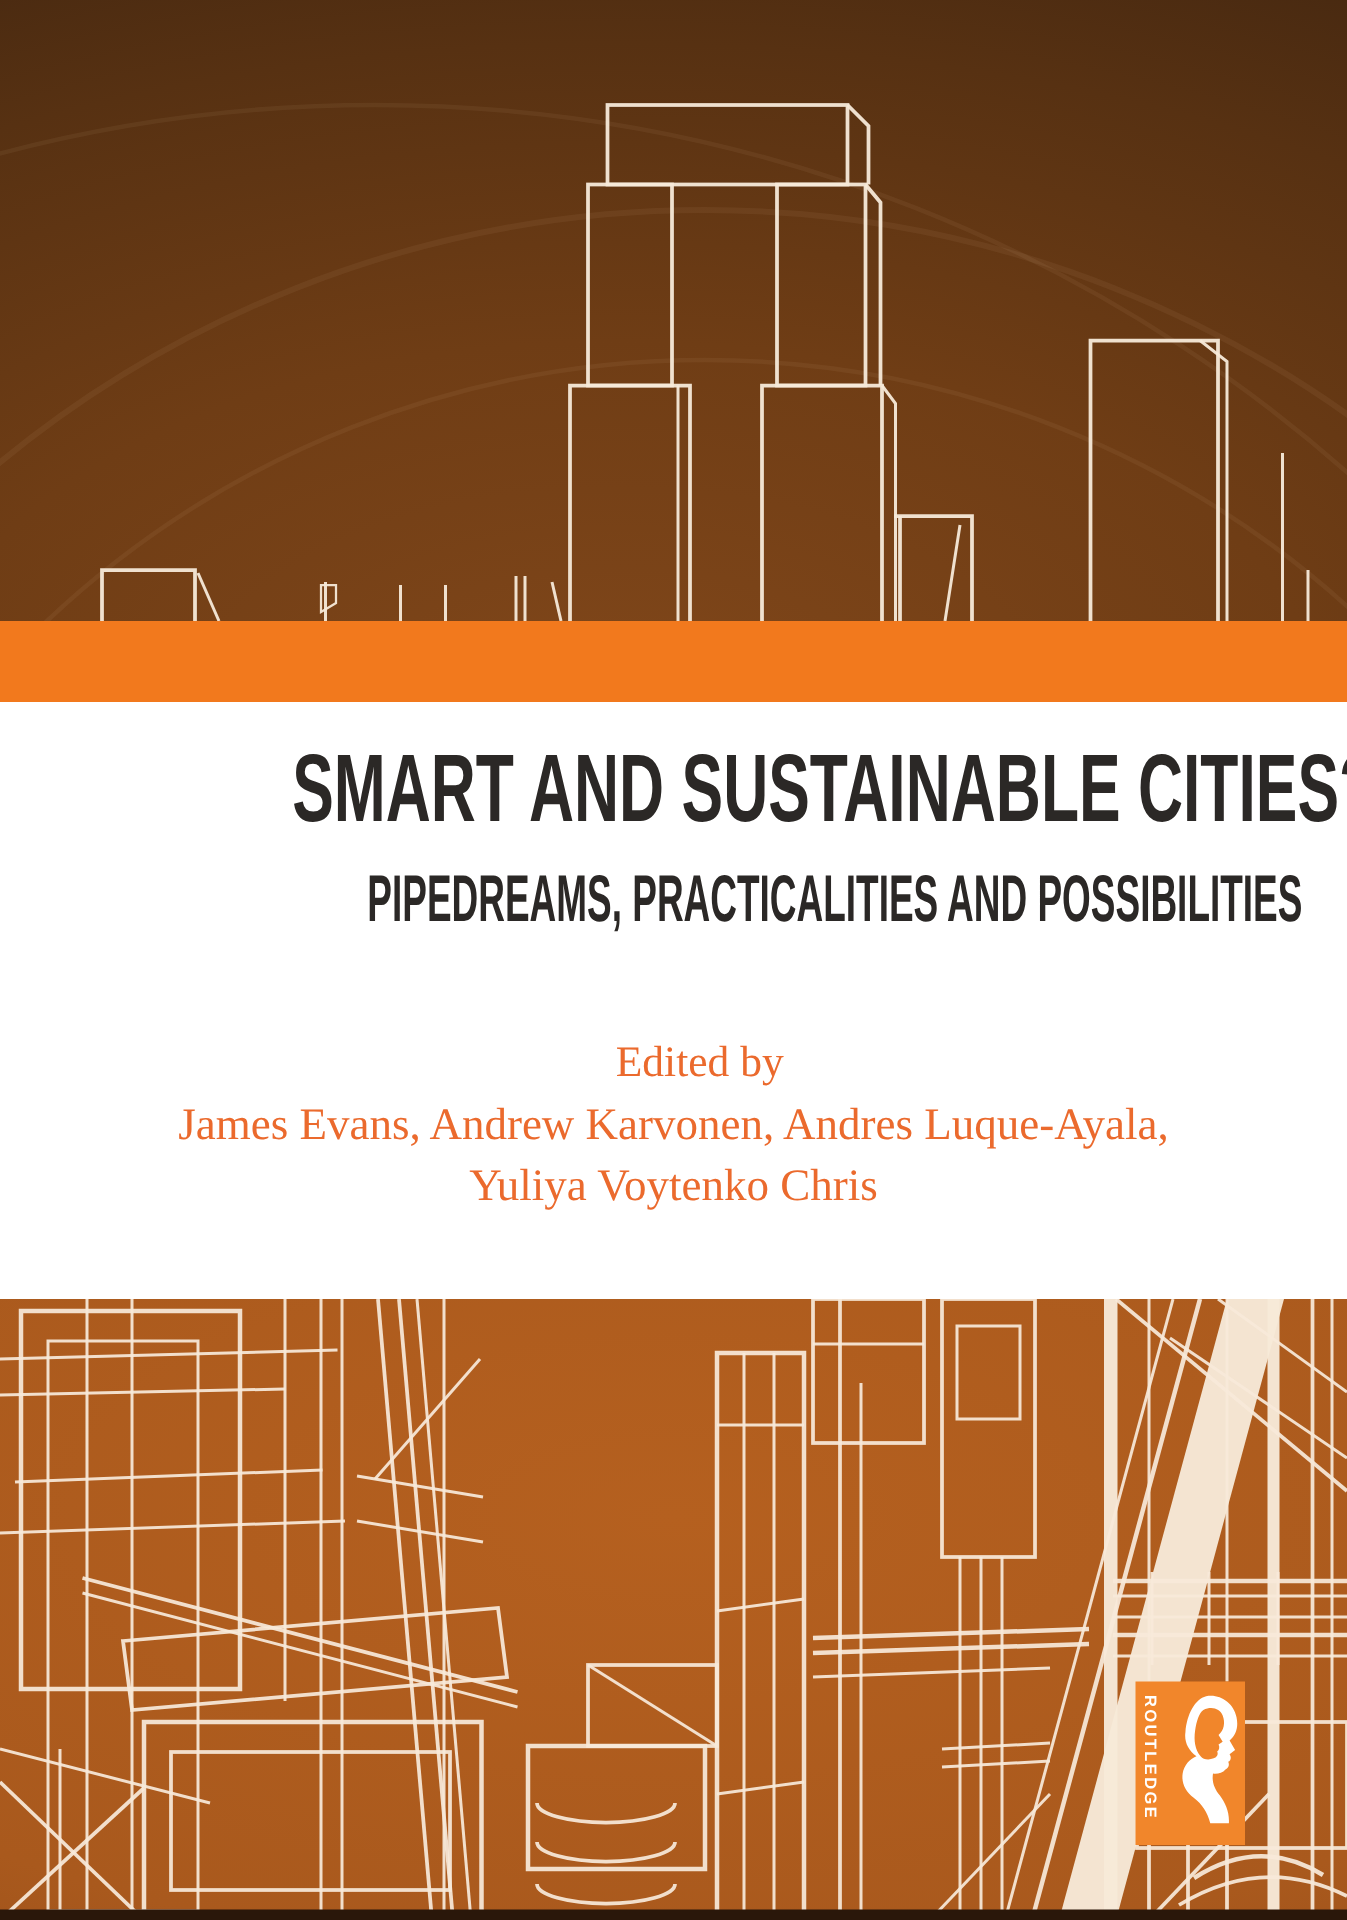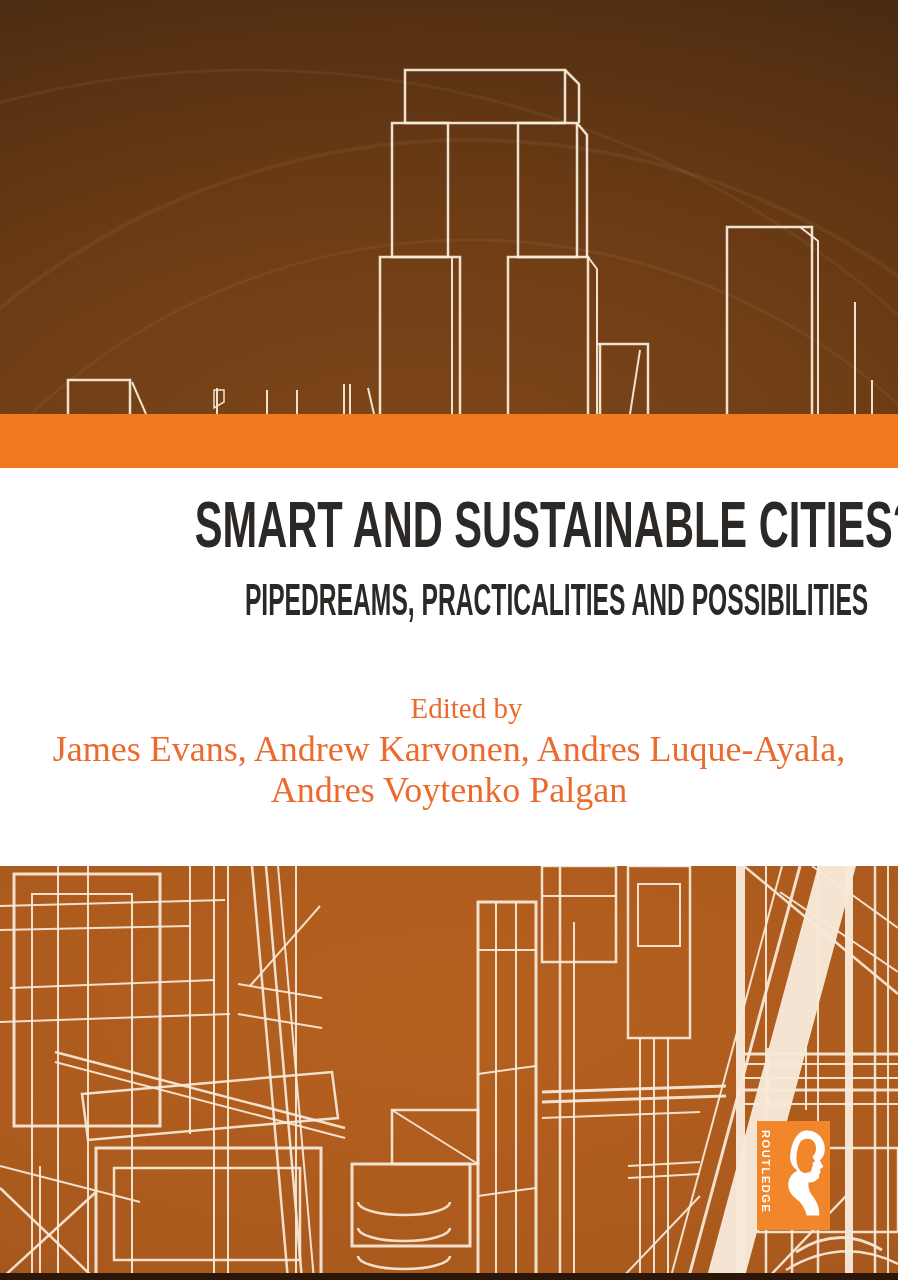--- a/index.html
+++ b/index.html
@@ -31,21 +31,21 @@
     text-align:center;white-space:nowrap;line-height:48px;
     font-size:44px;font-weight:bold;color:#2b2826;margin:0;
   }
   .subtitle .squeeze{display:inline-block;transform:scaleX(0.56);}
   .editors{
     position:absolute;top:688px;left:0;width:898px;
     text-align:center;color:#eb6a2d;
     font-family:"Liberation Serif",serif;line-height:41px;
   }
   .editors .edited-by{font-size:29px;padding-left:35px;}
-  .editors .names{font-size:36px;}
+  .editors .names{font-size:30px;}
   
   .bottom-art{
     position:absolute;top:866px;left:0;width:898px;height:414px;
     background:radial-gradient(140% 130% at 50% 35%,
       #b5601f 0%, #a9591d 55%, #934b18 85%, #7f3f14 100%);
   }
   .bottom-art svg{position:absolute;top:0;left:0;}
   
   .logo{
     position:absolute;top:1121px;left:757px;width:73px;height:109px;
@@ -118,21 +118,21 @@
   </div>
 
   <div class="band"></div>
 
   <h1 class="title"><span class="squeeze">SMART AND SUSTAINABLE CITIES?</span></h1>
   <h2 class="subtitle"><span class="squeeze">PIPEDREAMS, PRACTICALITIES AND POSSIBILITIES</span></h2>
 
   <div class="editors">
     <div class="edited-by">Edited by</div>
     <div class="names">James Evans, Andrew Karvonen, Andres Luque-Ayala,</div>
-    <div class="names">Andres Voytenko Palgan</div>
+    <div class="names">Yuliya Voytenko Chris</div>
   </div>
 
   <div class="bottom-art">
     <svg width="898" height="414" viewBox="0 0 898 414">
 
       <g fill="#f7ead9" stroke="none" fill-opacity="0.96">
         <polygon points="818,0 856,0 744,414 706,414"></polygon>
         <rect x="736" y="0" width="9" height="414"></rect>
         <rect x="845" y="0" width="8" height="414"></rect>
       </g>

